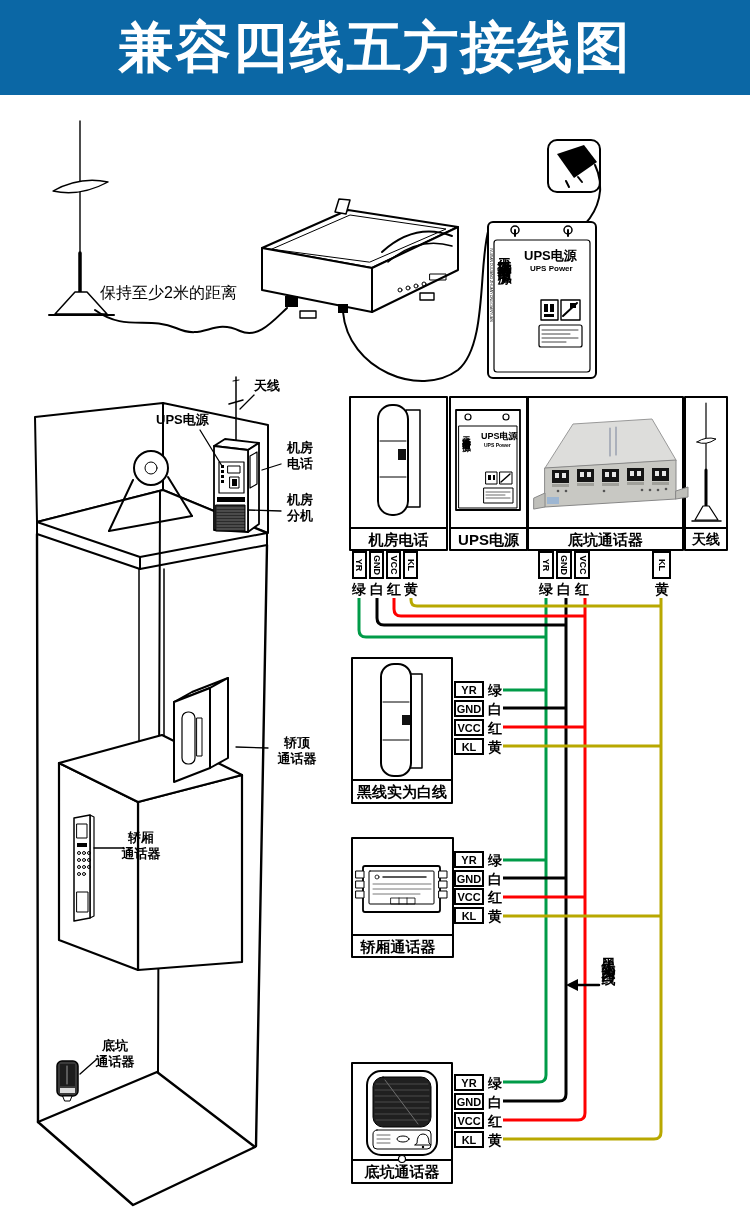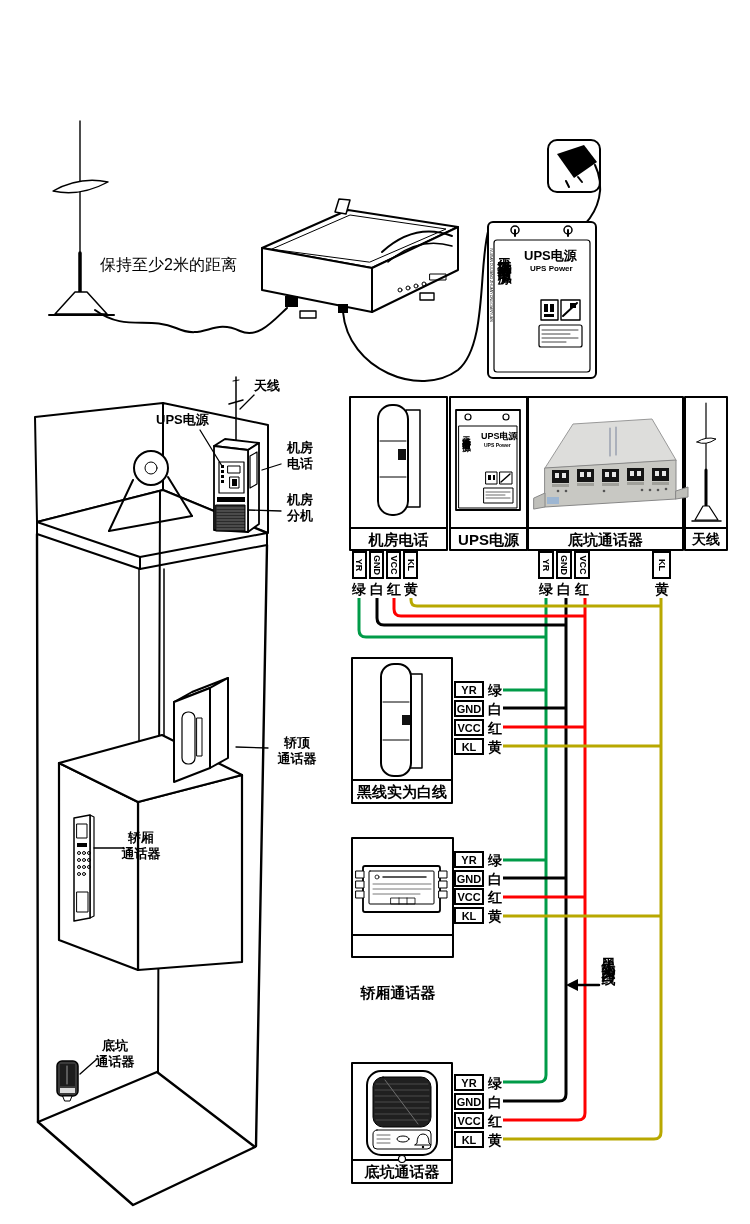--- a/index.html
+++ b/index.html
@@ -7,21 +7,21 @@
   .abs{position:absolute;}
   .banner{left:0;top:0;width:750px;height:95px;display:flex;align-items:center;justify-content:center;}
   .banner h1{margin:0;font-size:55px;font-weight:bold;color:#fff;letter-spacing:2px;white-space:nowrap;}
   .tbox{width:15px;height:28px;border:2px solid #000;background:#fff;box-sizing:border-box;display:flex;align-items:center;justify-content:center;}
   .tbox.w16{width:16px}.tbox.w19{width:19px}
   .tbox span{transform:rotate(90deg);font-size:9px;font-weight:bold;white-space:nowrap;letter-spacing:0;}
   .dbox{width:30px;height:17px;border:2px solid #000;background:#fff;box-sizing:border-box;display:flex;align-items:center;justify-content:center;font-size:11px;font-weight:bold;}
   .cc{font-size:14px;font-weight:bold;width:18px;text-align:center;color:#000;line-height:16px;}
   .cap{font-weight:bold;font-size:15px;text-align:center;color:#000;white-space:nowrap;}
   .lbl{font-weight:bold;font-size:13px;line-height:16px;white-space:pre-line;text-align:center;color:#000;}
-  .plain{font-size:16px;color:#000;white-space:nowrap;}
+  .plain{font-size:16px;color:#000;white-space:nowrap;margin-top:28px;}
   .vtext{writing-mode:vertical-rl;}
   .ups-side{font-size:14px;font-weight:bold;letter-spacing:2px;}
   .ups-side-en{font-size:3.5px;letter-spacing:0;}
   .ups-name{font-size:13px;font-weight:bold;white-space:nowrap;}
   .ups-name-en{font-size:8px;font-weight:bold;white-space:nowrap;}
   .mini-side{font-size:8.5px;font-weight:bold;letter-spacing:1px;}
   .mini-name{font-size:9px;font-weight:bold;white-space:nowrap;}
   .mini-name-en{font-size:5px;font-weight:bold;white-space:nowrap;}
   .note-v{writing-mode:vertical-rl;font-size:14px;font-weight:bold;letter-spacing:3px;color:#000;}
   svg{position:absolute;left:0;top:0;}
@@ -384,20 +384,23 @@
       <path d="M503,897 L585,897" stroke="#fe0000"></path>
       <path d="M503,916 L661,916" stroke="#b8a800"></path>
     </g>
 
     <g>
       <line x1="577" y1="985" x2="599" y2="985" stroke-width="2.5"></line>
       <polygon points="566,985 578,979 578,991" fill="#000" stroke="none"></polygon>
     </g>
   </svg>
 
+  <div class="abs banner" style="background: rgb(11, 103, 165);">
+    <h1>兼容四线五方接线图</h1>
+  </div>
 
   <span class="abs plain" style="left:100px;top:255px">保持至少2米的距离</span>
 
   <span class="abs vtext ups-side" style="left:496px;top:246px;height:126px">无线对讲专用电源</span>
   <span class="abs vtext ups-side-en" style="left:489px;top:248px;height:122px">WUXIAN DUIJIANG ZHUANYONG DIANYUAN</span>
   <span class="abs ups-name" style="left:524px;top:247px">UPS电源</span>
   <span class="abs ups-name-en" style="left:530px;top:264px">UPS Power</span>
 
   <span class="abs lbl" style="left:254px;top:378px">天线</span>
   <span class="abs lbl" style="left:156px;top:412px">UPS电源</span>
@@ -501,18 +504,18 @@
     </div>
   <div class="abs dbox" style="left:454px;top:1131px">
       <span>KL</span>
     </div>
   <span class="abs cc" style="left:486px;top:1075px">绿</span>
   <span class="abs cc" style="left:486px;top:1094px">白</span>
   <span class="abs cc" style="left:486px;top:1113px">红</span>
   <span class="abs cc" style="left:486px;top:1132px">黄</span>
 
   <span class="abs cap" style="left:352px;top:783px;width:100px">黑线实为白线</span>
-  <span class="abs cap" style="left:352px;top:984px;width:92px">轿厢通话器</span>
+  <span class="abs cap" style="left:352px;top:938px;width:92px">轿厢通话器</span>
   <span class="abs cap" style="left:352px;top:1163px;width:100px">底坑通话器</span>
 
   <span class="abs note-v" style="left:600px;top:946px;height:100px">黑线实为白线</span>
 
 </div>
 
 </body></html>

